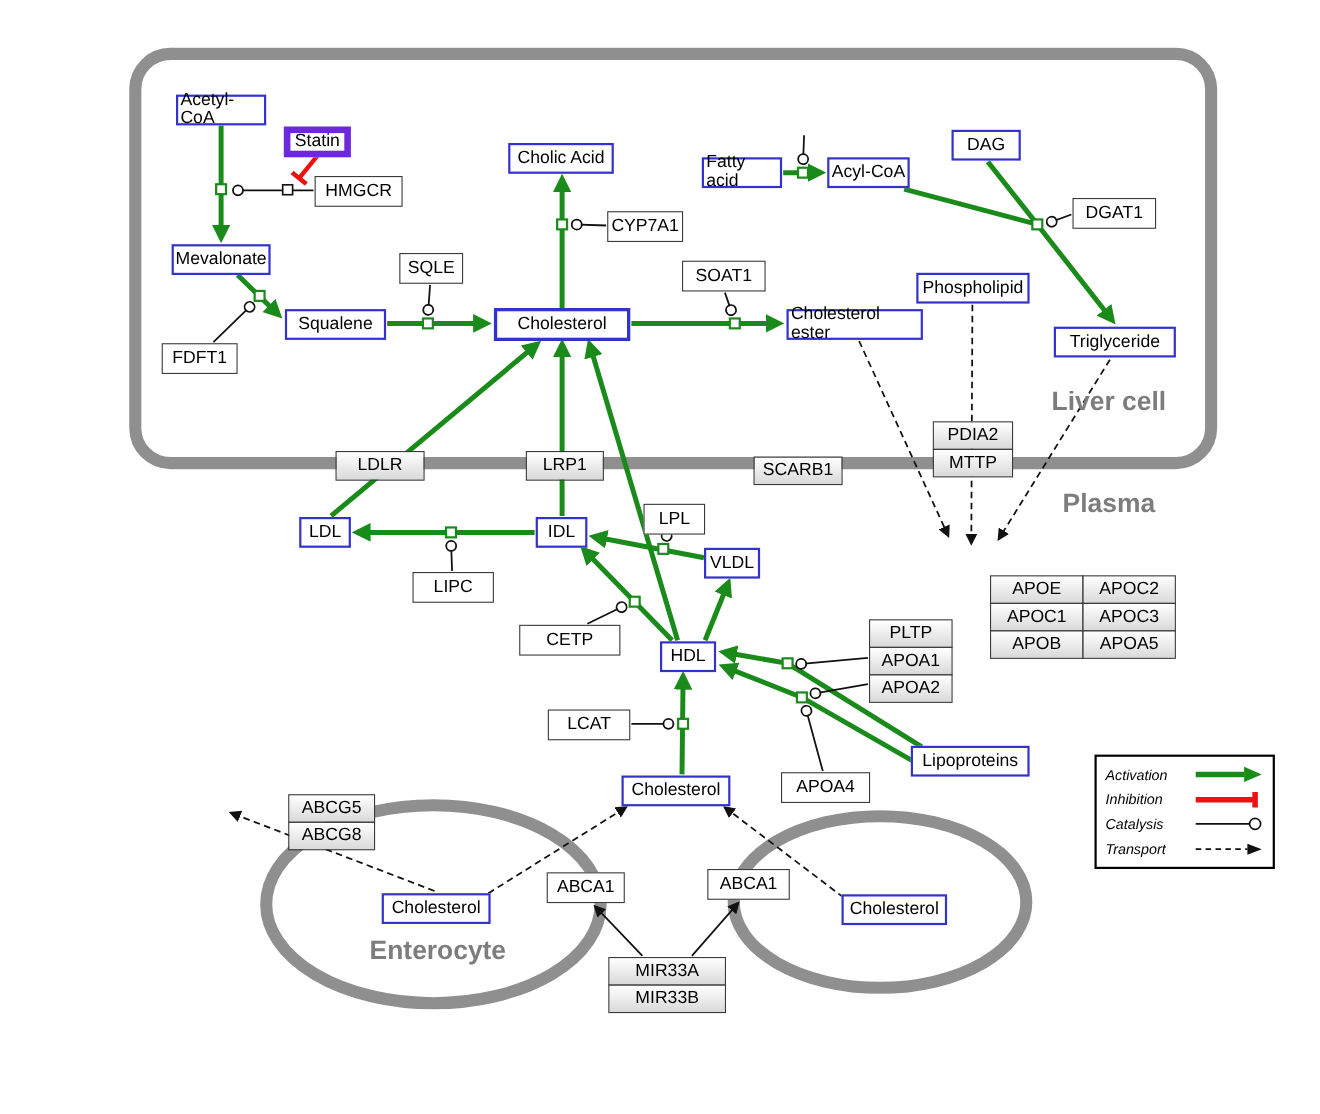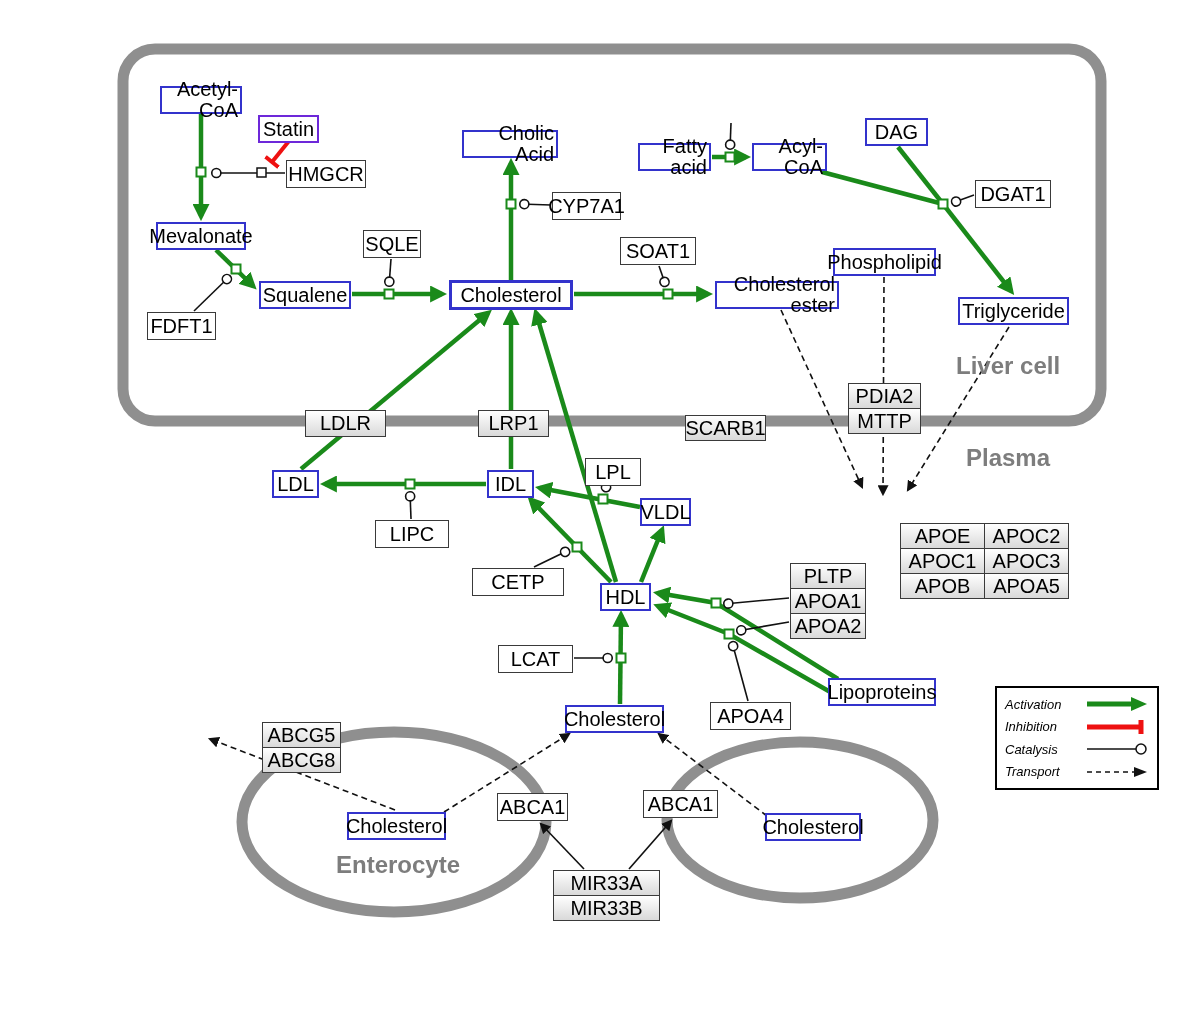--- a/index.html
+++ b/index.html
@@ -3,27 +3,27 @@
 <meta charset="utf-8">
 <style>
   html,body { margin:0; padding:0; background:#fff; }
   #canvas {
     position:relative; width:1200px; height:1013px; background:#fff;
     font-family:"Liberation Sans", sans-serif; overflow:hidden;
   }
   #edges { position:absolute; left:0; top:0; z-index:1; }
   .n {
     position:absolute; z-index:2; box-sizing:border-box;
-    display:flex; align-items:center; justify-content:center; text-align:right;
+    display:flex; align-items:center; justify-content:center; text-align:left;
     background:#fff; border:1px solid #3a3a3a; color:#000;
-    font-size:20px; line-height:1.05; padding:4px 2px;
+    font-size:16px; line-height:1.05; padding:4px 2px;
   }
   .blue { border:2px solid #3333cc; }
   .bold-border { border-width:3px; }
-  .red  { border:2px solid #6d28d9; }
+  .red  { border:6px solid #6d28d9; }
   .gray { background:linear-gradient(180deg,#ffffff 0%,#d9d9d9 100%); }
   .region {
     position:absolute; z-index:2; font-weight:bold; font-size:24px; color:#7d7d7d;
     white-space:nowrap;
   }
   .legend {
     position:absolute; z-index:3; left:995px; top:686px; width:164px; height:104px;
     background:#fff; border:2px solid #000; box-sizing:border-box;
     display:flex; flex-direction:column; justify-content:space-evenly; padding:2px 8px;
   }

